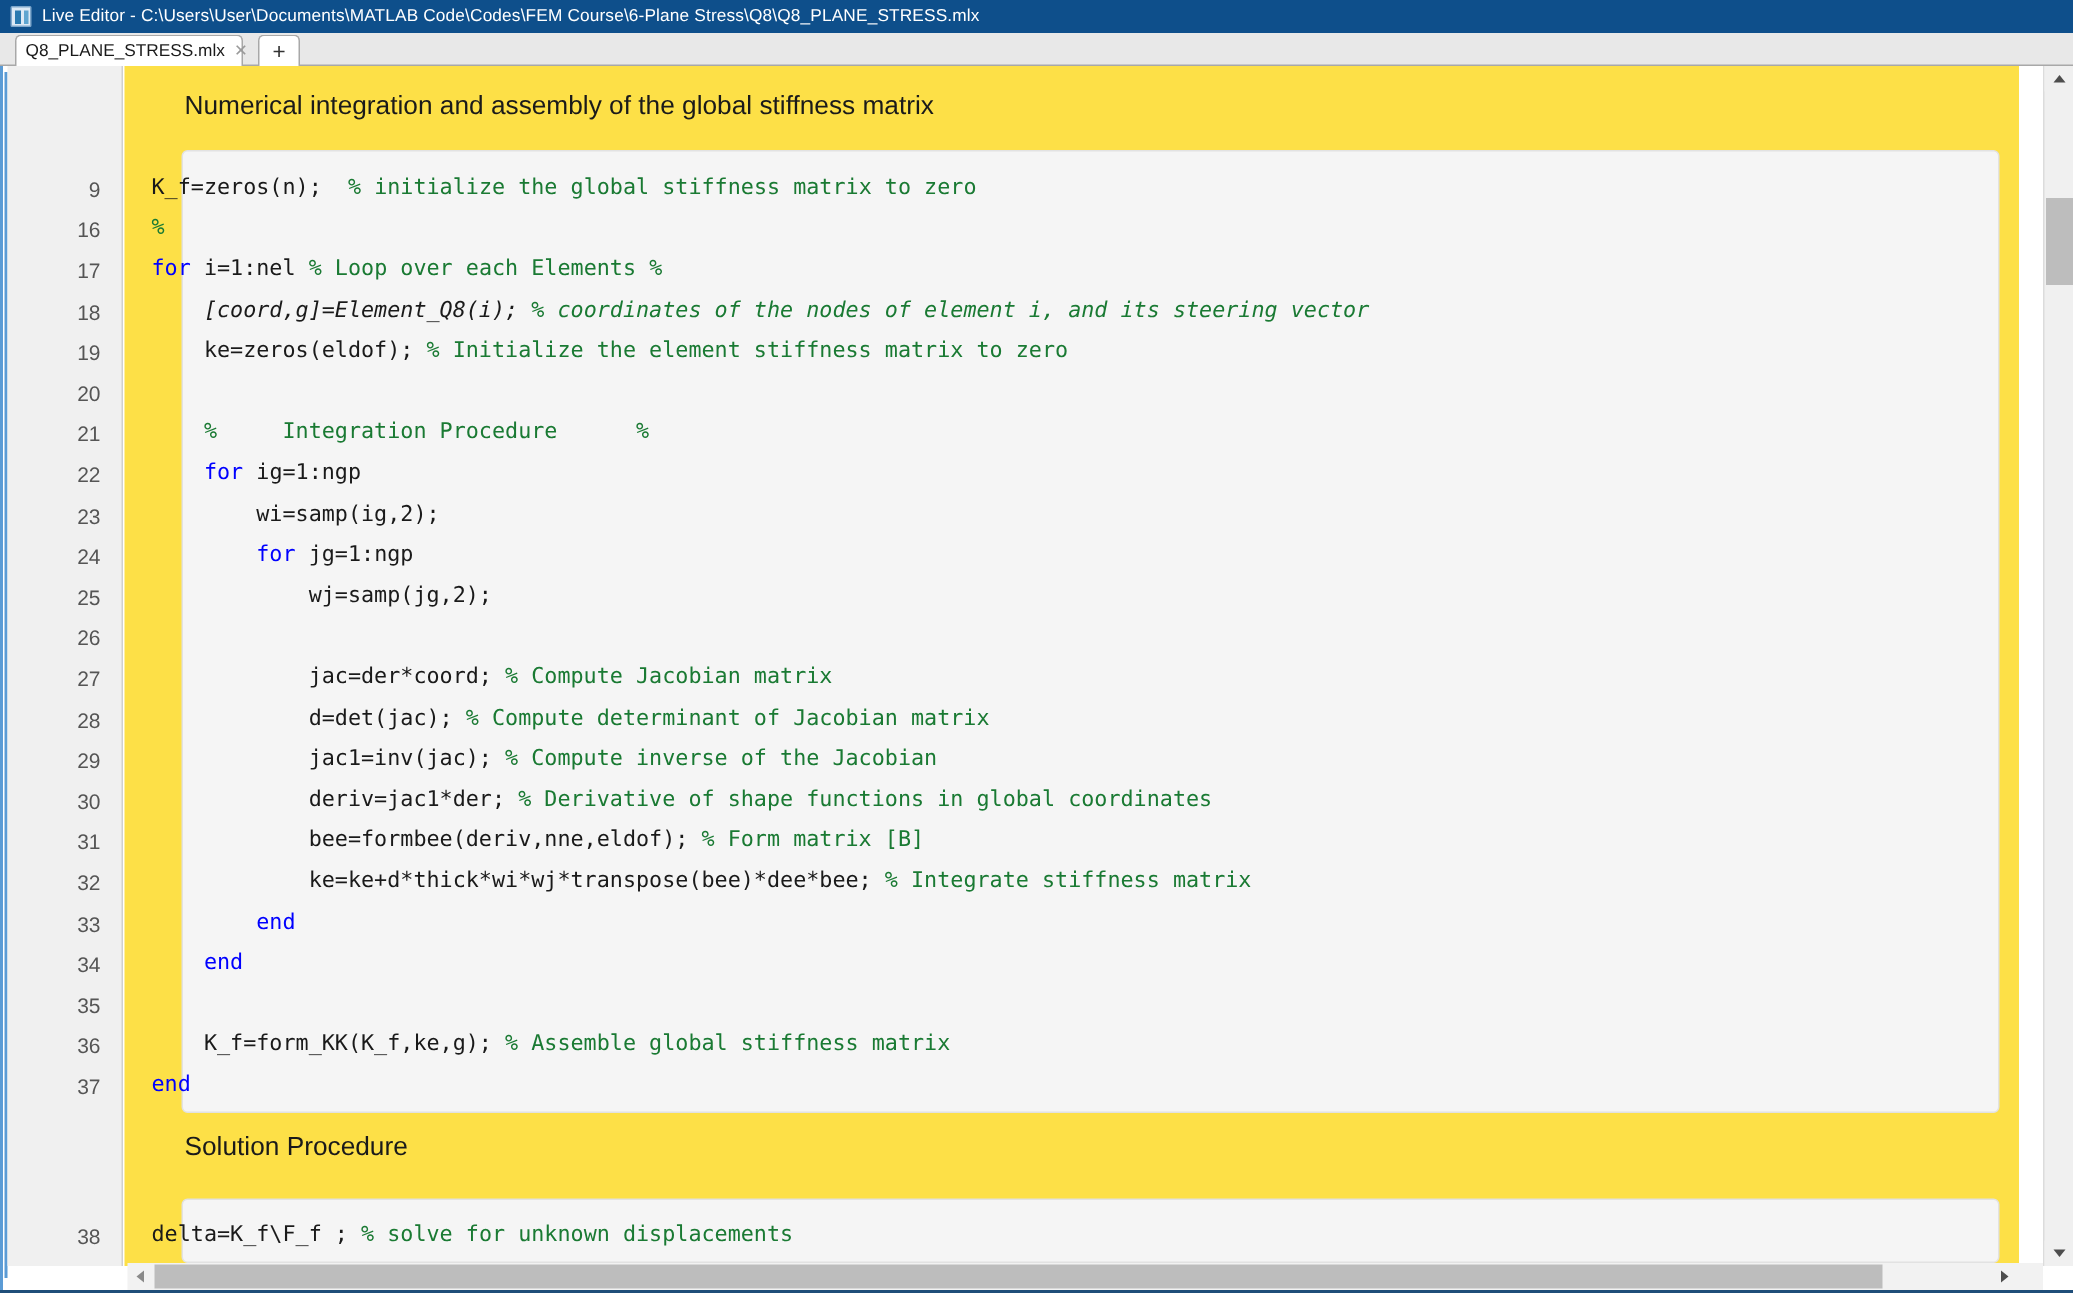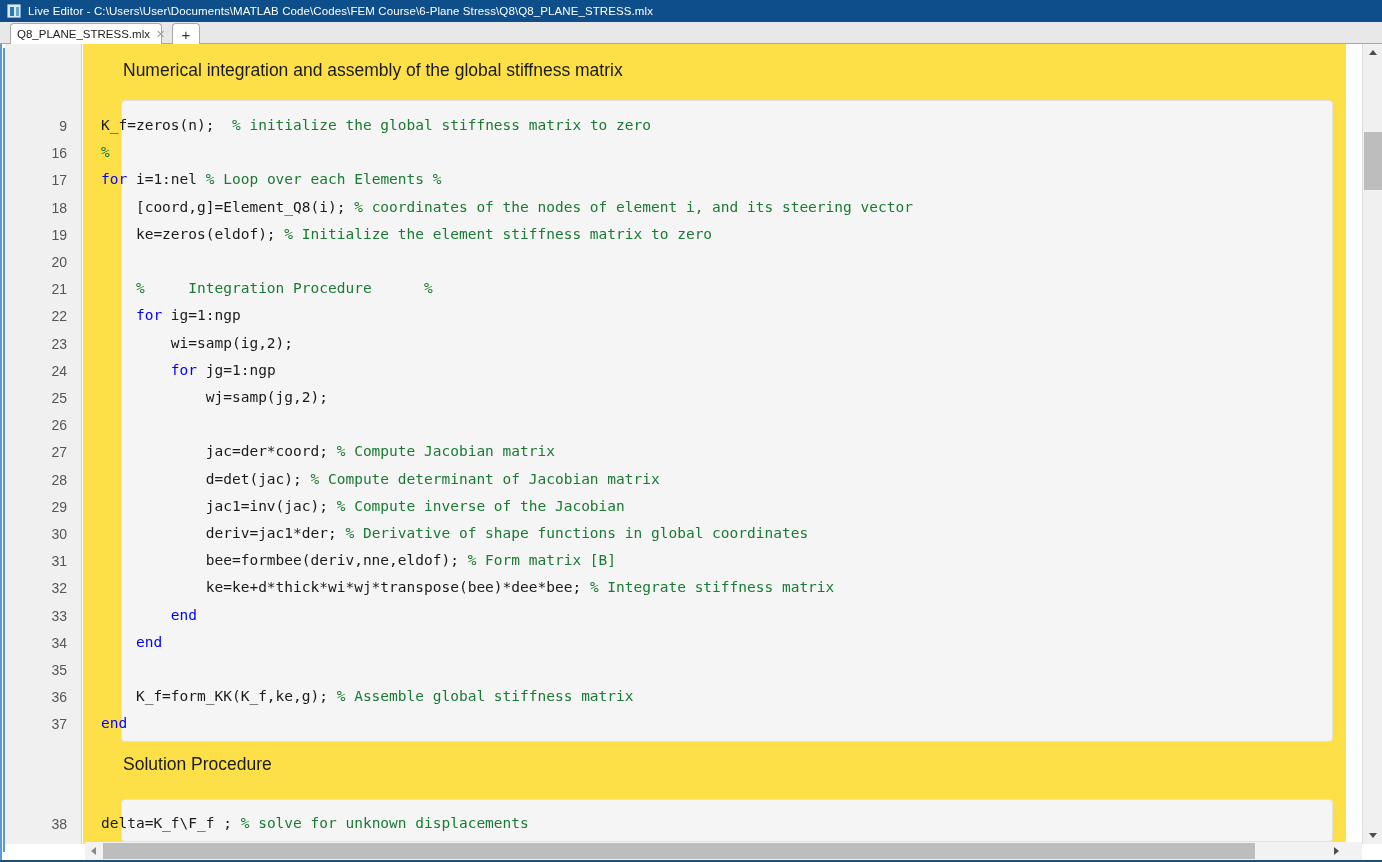--- a/index.html
+++ b/index.html
@@ -318,21 +318,21 @@
       <div class="gutter-num" style="top: 646.2px;">36</div>
       <div class="gutter-num" style="top: 673.4px;">37</div>
       <div class="gutter-num" style="top: 773px;">38</div>
     </div>
   <div id="content">
       <div class="heading" style="top: 16px;">Numerical integration and assembly of the global stiffness matrix</div>
       <div class="codeblock" style="top: 56px; height: 641.6px;"></div>
       <div class="codeline" style="top: 74px;"><span>K_f=zeros(</span><span>n</span><span>);  </span><span class="cm">% initialize the global stiffness matrix to zero</span></div>
       <div class="codeline" style="top: 101.2px;"><span class="cm">%</span></div>
       <div class="codeline" style="top: 128.4px;"><span class="kw">for</span><span> i=1:nel </span><span class="cm">% Loop over each Elements %</span></div>
-      <div class="codeline" style="top: 155.6px;"><span>    [coord,g]=Element_Q8(i); </span><span class="cm">% coordinates of the nodes of element i, and its steering vector</span></div>
+      <div class="codeline" style="top: 155.6px; font-style: italic;"><span>    [coord,g]=Element_Q8(i); </span><span class="cm">% coordinates of the nodes of element i, and its steering vector</span></div>
       <div class="codeline" style="top: 182.8px;"><span>    ke=zeros(eldof); </span><span class="cm">% Initialize the element stiffness matrix to zero</span></div>
       <div class="codeline" style="top: 210px;"><span></span></div>
       <div class="codeline" style="top: 237.2px;"><span class="cm">    %     Integration Procedure      %</span></div>
       <div class="codeline" style="top: 264.4px;"><span>    </span><span class="kw">for</span><span> ig=1:ngp</span></div>
       <div class="codeline" style="top: 291.6px;"><span>        wi=samp(ig,2);</span></div>
       <div class="codeline" style="top: 318.8px;"><span>        </span><span class="kw">for</span><span> jg=1:ngp</span></div>
       <div class="codeline" style="top: 346px;"><span>            wj=samp(jg,2);</span></div>
       <div class="codeline" style="top: 400.4px;"><span>            jac=der*coord; </span><span class="cm">% Compute Jacobian matrix</span></div>
       <div class="codeline" style="top: 427.6px;"><span>            d=det(jac); </span><span class="cm">% Compute determinant of Jacobian matrix</span></div>
       <div class="codeline" style="top: 454.8px;"><span>            jac1=inv(jac); </span><span class="cm">% Compute inverse of the Jacobian</span></div>

